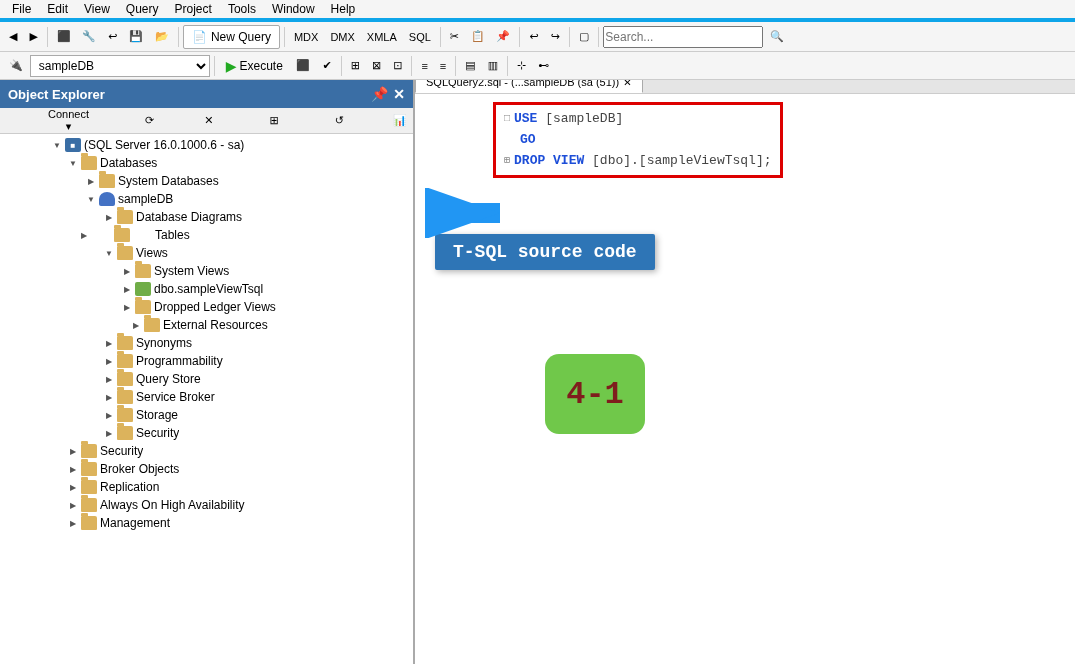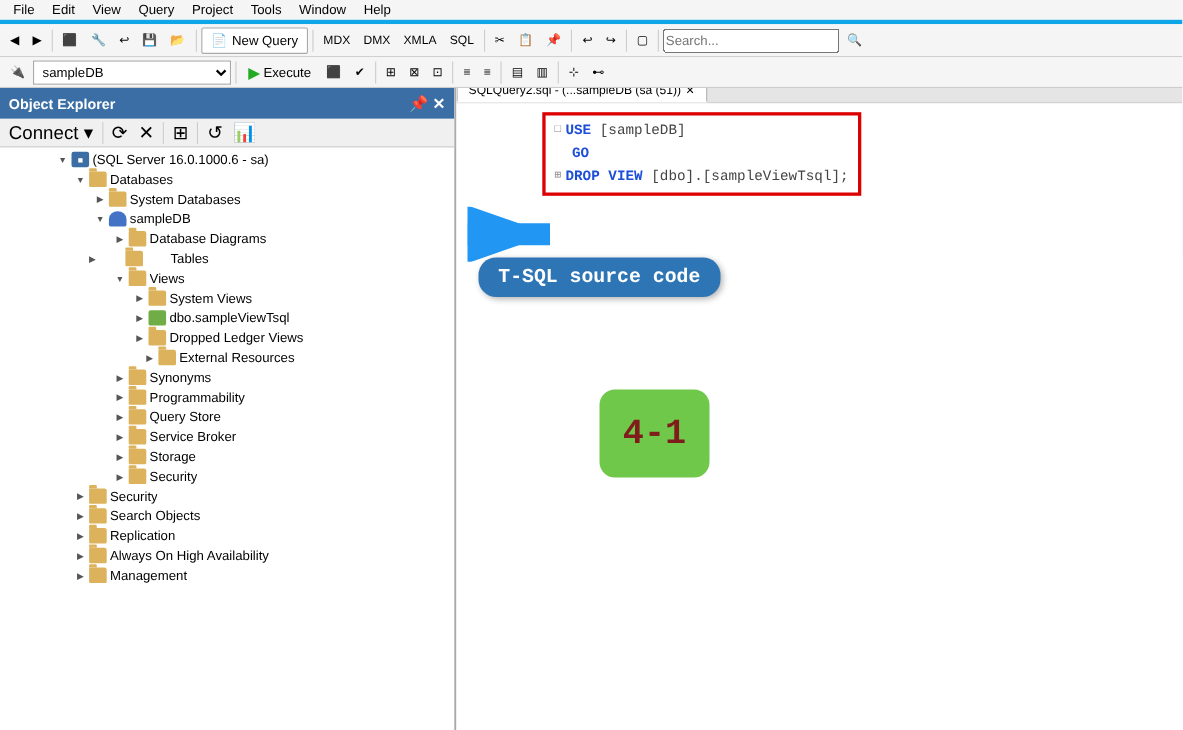--- a/index.html
+++ b/index.html
@@ -124,24 +124,25 @@
       display: flex;
       align-items: center;
       gap: 2px;
       height: 26px;
     }
     .oe-toolbar-btn {
       background: none;
       border: 1px solid transparent;
       cursor: pointer;
       padding: 1px 3px;
-      font-size: 17px;
+      font-size: 11px;
       height: 20px;
       display: flex;
       align-items: center;
+      margin-left: 40px;
     }
 
     .oe-tree {
       overflow-y: auto;
       overflow-x: hidden;
       flex: 1;
       padding: 2px 0;
     }
 
     .tree-item {
@@ -298,21 +299,21 @@
     .kw-gray { color: #444; }
 
     
     .callout-box {
       position: absolute;
       top: 140px;
       left: 20px;
       background: #2e75b6;
       color: white;
       padding: 8px 18px;
-      border-radius: 16px;
+      border-radius: 2px;
       font-size: 18px;
       font-weight: bold;
       box-shadow: 2px 2px 6px rgba(0,0,0,0.3);
     }
 
     
     .green-badge {
       position: absolute;
       top: 260px;
       left: 130px;
@@ -534,21 +535,21 @@
 
       <div class="tree-item" style="padding-left:18px;">
         <span class="tree-expander collapsed"></span>
         <span class="folder-icon"></span>
         <span class="tree-label">Security</span>
       </div>
 
       <div class="tree-item" style="padding-left:18px;">
         <span class="tree-expander collapsed"></span>
         <span class="folder-icon"></span>
-        <span class="tree-label">Search Objects</span>
+        <span class="tree-label">Broker Objects</span>
       </div>
 
       <div class="tree-item" style="padding-left:18px;">
         <span class="tree-expander collapsed"></span>
         <span class="folder-icon"></span>
         <span class="tree-label">Replication</span>
       </div>
 
       <div class="tree-item" style="padding-left:18px;">
         <span class="tree-expander collapsed"></span>

